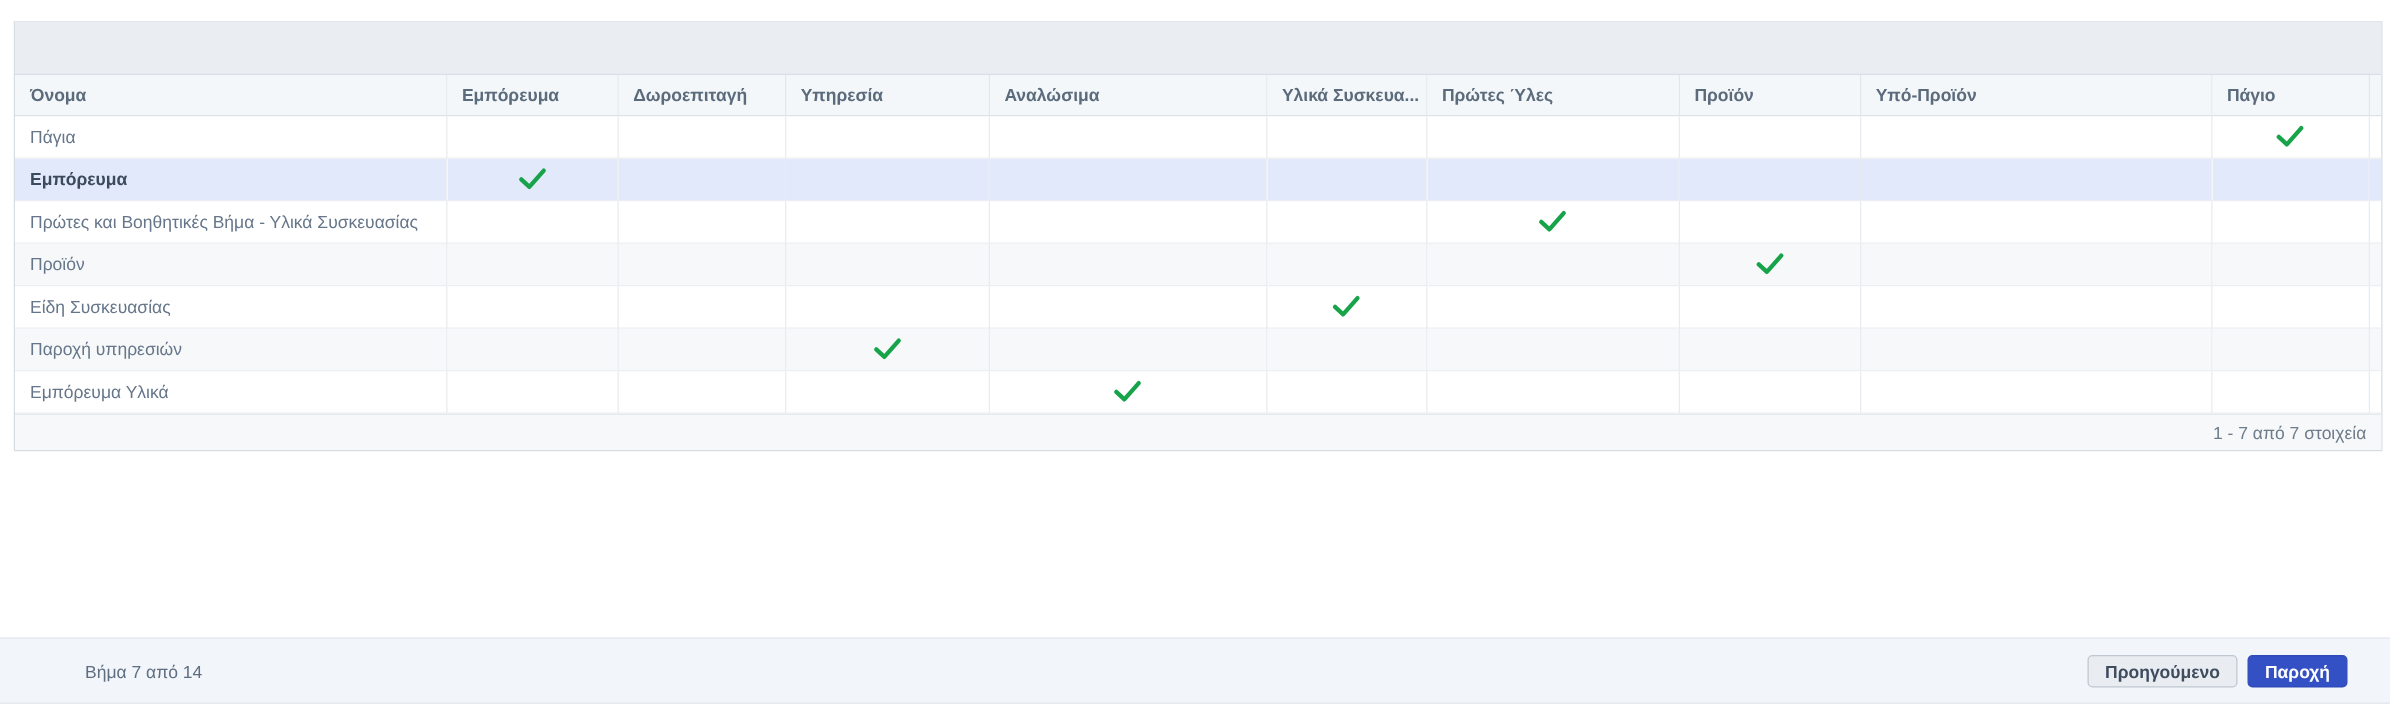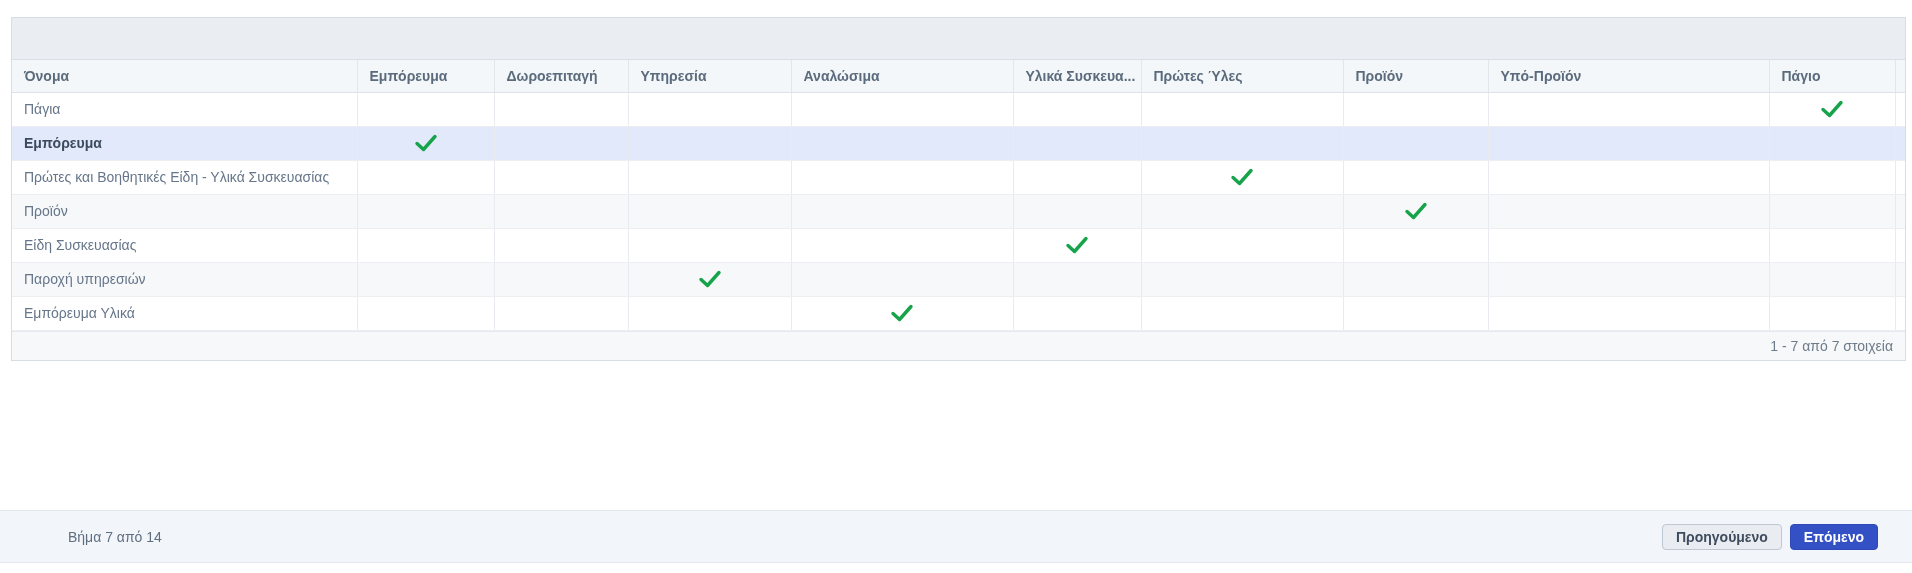--- a/index.html
+++ b/index.html
@@ -109,21 +109,21 @@
             <td class="chk"></td>
             <td class="chk"></td>
             <td class="chk"></td>
             <td class="chk"></td>
             <td class="chk"></td>
             <td class="chk"></td>
             <td class="chk"></td>
             <td class="chk"></td>
           </tr>
           <tr>
-            <td class="name-cell">Πρώτες και Βοηθητικές Είδη - Υλικά Συσκευασίας</td>
+            <td class="name-cell">Πρώτες και Βοηθητικές Βήμα - Υλικά Συσκευασίας</td>
             <td class="chk"></td>
             <td class="chk"></td>
             <td class="chk"></td>
             <td class="chk"></td>
             <td class="chk"></td>
             <td class="chk">
   <svg class="check-svg" width="24" height="20" viewBox="0 0 24 20">
     <path d="M3 10.5 L9.5 16.5 L21 3.5" fill="none" stroke="#17a34a" stroke-width="3.4" stroke-linecap="round" stroke-linejoin="round"></path>
   </svg>
 </td>
@@ -205,17 +205,17 @@
 
     <div class="grid-footer">
       <span>1 - 7 από 7 στοιχεία</span>
     </div>
   </div>
 
   <div class="wizard-bar">
     <span class="step-label">Βήμα 7 από 14</span>
     <div class="btn-group">
       <button class="btn btn-secondary">Προηγούμενο</button>
-      <button class="btn btn-primary">Επόμενο</button>
+      <button class="btn btn-primary">Παροχή</button>
     </div>
   </div>
 
 </div>
 
 </body></html>

